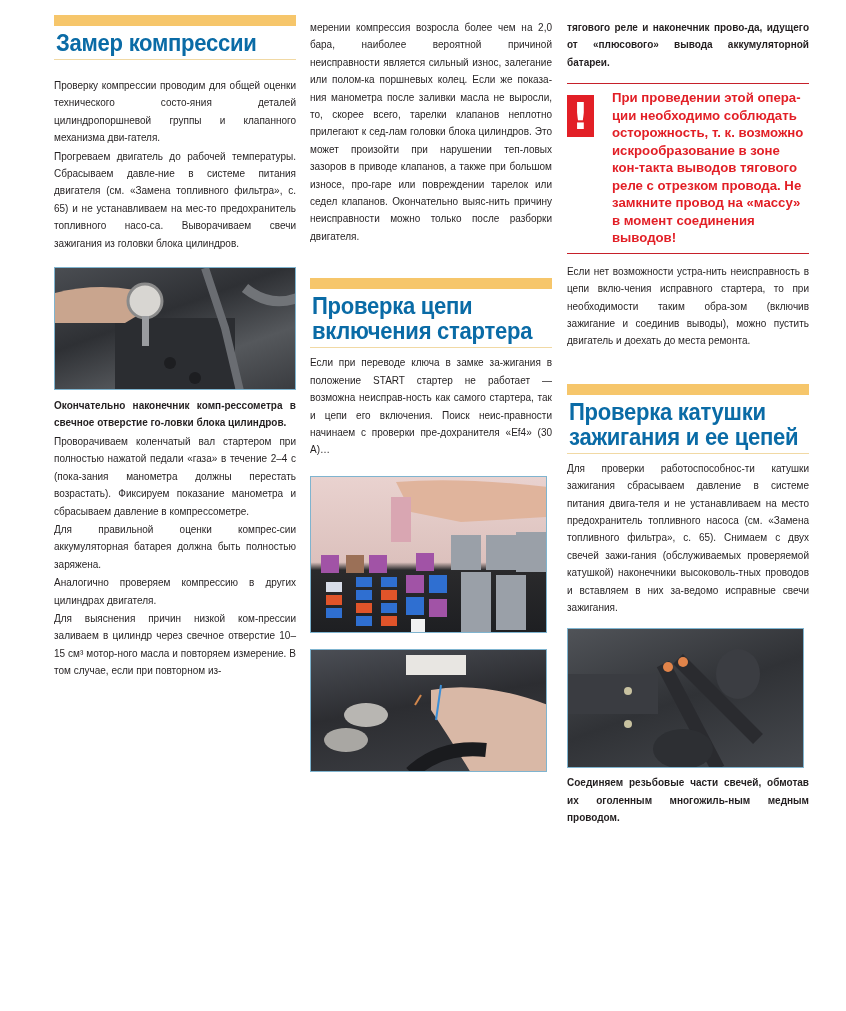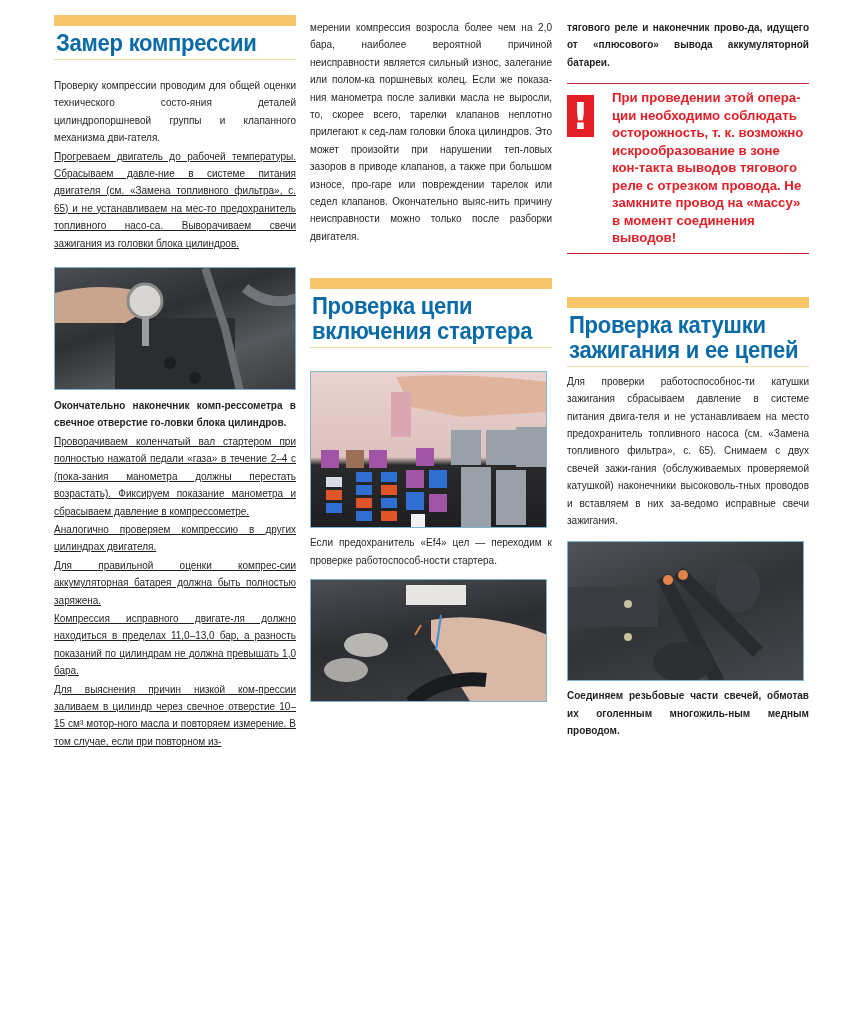--- a/index.html
+++ b/index.html
@@ -3,21 +3,21 @@
 <meta charset="utf-8">
 <style>
   html, body { margin: 0; padding: 0; background: #ffffff; }
   body { width: 846px; height: 1011px; position: relative; overflow: hidden;
          font-family: "Liberation Sans", sans-serif; color: #231f20; }
   .col { position: absolute; top: 0; width: 242px; }
   .col1 { left: 54px; }
   .col2 { left: 310px; }
   .col3 { left: 567px; }
   .p { font-size: 10px; line-height: 17.4px; margin: 0 0 0 0; text-align: justify; }
-  .p + .p { margin-top: 1px; text-decoration: underline; }
+  .p + .p { margin-top: 1px; }
   .b { font-weight: bold; }
   .sec-bar { height: 11px; background: #f6c66b; }
   .sec-title { color: #0a6ba6; font-family: "Liberation Sans", sans-serif; font-weight: bold;
                font-size: 24.5px; line-height: 25px; letter-spacing: -0.3px; margin: 4px 0 0 2px;
                transform: scaleX(0.9); transform-origin: left; white-space: nowrap; }
   .sec-rule { height: 1px; background: #f1d9a4; margin-top: 4px; }
   .photo { border: 1.5px solid #7fb4cf; position: relative; overflow: hidden; box-sizing: border-box; }
   .warn-rule { height: 1px; background: #c6202a; }
   .warn { position: relative; padding: 5px 0 6px 0; }
   .warn-icon { position: absolute; left: 0; top: 11px; width: 27px; height: 42px; background: #e21f26;
@@ -45,36 +45,36 @@
       <rect x="87" y="48" width="7" height="30" fill="#9a9ca0"></rect>
       <path d="M150 0 L170 60 L185 123" stroke="#6a6d72" stroke-width="8" fill="none"></path>
       <path d="M190 20 Q215 40 242 30" stroke="#717478" stroke-width="10" fill="none"></path>
       <circle cx="115" cy="95" r="6" fill="#1d1e21"></circle>
       <circle cx="140" cy="110" r="6" fill="#1d1e21"></circle>
     </svg>
   </div>
   <div style="height:7px"></div>
   <p class="p b">Окончательно наконечник комп-рессометра в свечное отверстие го-ловки блока цилиндров.</p>
   <p class="p">Проворачиваем коленчатый вал стартером при полностью нажатой педали «газа» в течение 2–4 с (пока-зания манометра должны перестать возрастать). Фиксируем показание манометра и сбрасываем давление в компрессометре.</p>
+  <p class="p">Для правильной оценки компрес-сии аккумуляторная батарея должна быть полностью заряжена.</p>
   <p class="p">Аналогично проверяем компрессию в других цилиндрах двигателя.</p>
-  <p class="p">Для правильной оценки компрес-сии аккумуляторная батарея должна быть полностью заряжена.</p>
-  <p class="p">Компрессия исправного двигате-ля должно находиться в пределах 11,0–13,0 бар, а разность показаний по цилиндрам не должна превышать 1,0 бара.</p>
   <p class="p">Для выяснения причин низкой ком-прессии заливаем в цилиндр через свечное отверстие 10–15 см³ мотор-ного масла и повторяем измерение. В том случае, если при повторном из-</p>
 </div>
 
 <div class="col col2">
   <div style="height:19px"></div>
   <p class="p">мерении компрессия возросла более чем на 2,0 бара, наиболее вероятной причиной неисправности является сильный износ, залегание или полом-ка поршневых колец. Если же показа-ния манометра после заливки масла не выросли, то, скорее всего, тарелки клапанов неплотно прилегают к сед-лам головки блока цилиндров. Это может произойти при нарушении теп-ловых зазоров в приводе клапанов, а также при большом износе, про-гаре или повреждении тарелок или седел клапанов. Окончательно выяс-нить причину неисправности можно только после разборки двигателя.</p>
   <div style="height:33px"></div>
   <div class="sec-bar"></div>
   <div class="sec-title" style="white-space:normal;width:270px;">
     <span>Проверка цепи включения стартера</span>
   </div>
   <div class="sec-rule"></div>
   <div style="height:6px"></div>
+  <p class="p">Если при переводе ключа в замке за-жигания в положение START стартер не работает — возможна неисправ-ность как самого стартера, так и цепи его включения. Поиск неис-правности начинаем с проверки пре-дохранителя «Ef4» (30 А)…</p>
   <div style="height:17px"></div>
   <div class="photo" style="width:237px;height:157px;background:linear-gradient(180deg,#e9d2cf 0%,#dcc1bd 55%,#2a2a2c 60%,#1e1f22 100%);">
     <svg width="237" height="157" viewBox="0 0 237 157">
       <path d="M85 5 Q150 0 237 10 L237 40 L150 45 L100 35 Z" fill="#e0b49c"></path>
       <rect x="80" y="20" width="20" height="45" fill="#d9a6b2"></rect>
       <rect x="140" y="58" width="30" height="35" fill="#9aa0a8"></rect>
       <rect x="175" y="58" width="30" height="35" fill="#9aa0a8"></rect>
       <rect x="205" y="55" width="32" height="40" fill="#9aa0a8"></rect>
       <rect x="150" y="95" width="30" height="60" fill="#9aa0a8"></rect>
       <rect x="185" y="98" width="30" height="55" fill="#9aa0a8"></rect>
@@ -94,21 +94,20 @@
       <rect x="70" y="126" width="16" height="10" fill="#2f6fd1"></rect>
       <rect x="70" y="139" width="16" height="10" fill="#e0542a"></rect>
       <rect x="95" y="98" width="18" height="18" fill="#a153a6"></rect>
       <rect x="118" y="98" width="18" height="18" fill="#2f6fd1"></rect>
       <rect x="95" y="120" width="18" height="18" fill="#2f6fd1"></rect>
       <rect x="118" y="122" width="18" height="18" fill="#a153a6"></rect>
       <rect x="100" y="142" width="14" height="15" fill="#f1f1f1"></rect>
     </svg>
   </div>
   <div style="height:6px"></div>
-  <p class="p">Если предохранитель «Ef4» цел — переходим к проверке работоспособ-ности стартера.</p>
   <div style="height:10px"></div>
   <div class="photo" style="width:237px;height:123px;background:linear-gradient(170deg,#4b4e55 0%,#2c2d31 45%,#3d3f44 100%);">
     <svg width="237" height="123" viewBox="0 0 237 123">
       <path d="M120 40 Q170 30 237 55 L237 123 L160 123 Q140 90 120 60 Z" fill="#d9b8a6"></path>
       <rect x="95" y="5" width="60" height="20" fill="#e8e6e2"></rect>
       <ellipse cx="55" cy="65" rx="22" ry="12" fill="#b8b6b2"></ellipse>
       <ellipse cx="35" cy="90" rx="22" ry="12" fill="#a9a7a3"></ellipse>
       <path d="M100 123 Q130 95 175 100" stroke="#1a1b1e" stroke-width="14" fill="none"></path>
       <path d="M130 35 L125 70" stroke="#3a8ed8" stroke-width="2" fill="none"></path>
       <path d="M110 45 L104 55" stroke="#d2874c" stroke-width="2" fill="none"></path>
@@ -121,20 +120,21 @@
   <div style="height:19px"></div>
   <p class="p b">тягового реле и наконечник прово-да, идущего от «плюсового» вывода аккумуляторной батареи.</p>
   <div style="height:12px"></div>
   <div class="warn-rule"></div>
   <div class="warn">
     <div class="warn-icon">!</div>
     <div class="warn-text"> При проведении этой опера-ции необходимо соблюдать осторожность, т. к. возможно искрообразование в зоне кон-такта выводов тягового реле с отрезком провода. Не замкните провод на «массу» в момент соединения выводов!</div>
   </div>
   <div class="warn-rule"></div>
   <div style="height:9px"></div>
+  <p class="p">Если нет возможности устра-нить неисправность в цепи вклю-чения исправного стартера, то при необходимости таким обра-зом (включив зажигание и соединив выводы), можно пустить двигатель и доехать до места ремонта.</p>
   <div style="height:34px"></div>
   <div class="sec-bar"></div>
   <div class="sec-title" style="white-space:normal;width:270px;">
     <span>Проверка катушки зажигания и ее цепей</span>
   </div>
   <div class="sec-rule"></div>
   <div style="height:6px"></div>
   <p class="p">Для проверки работоспособнос-ти катушки зажигания сбрасываем давление в системе питания двига-теля и не устанавливаем на место предохранитель топливного насоса (см. «Замена топливного фильтра», с. 65). Снимаем с двух свечей зажи-гания (обслуживаемых проверяемой катушкой) наконечники высоковоль-тных проводов и вставляем в них за-ведомо исправные свечи зажигания.</p>
   <div style="height:12px"></div>
   <div class="photo" style="width:237px;height:140px;background:linear-gradient(160deg,#505358 0%,#303236 50%,#45484d 100%);">

